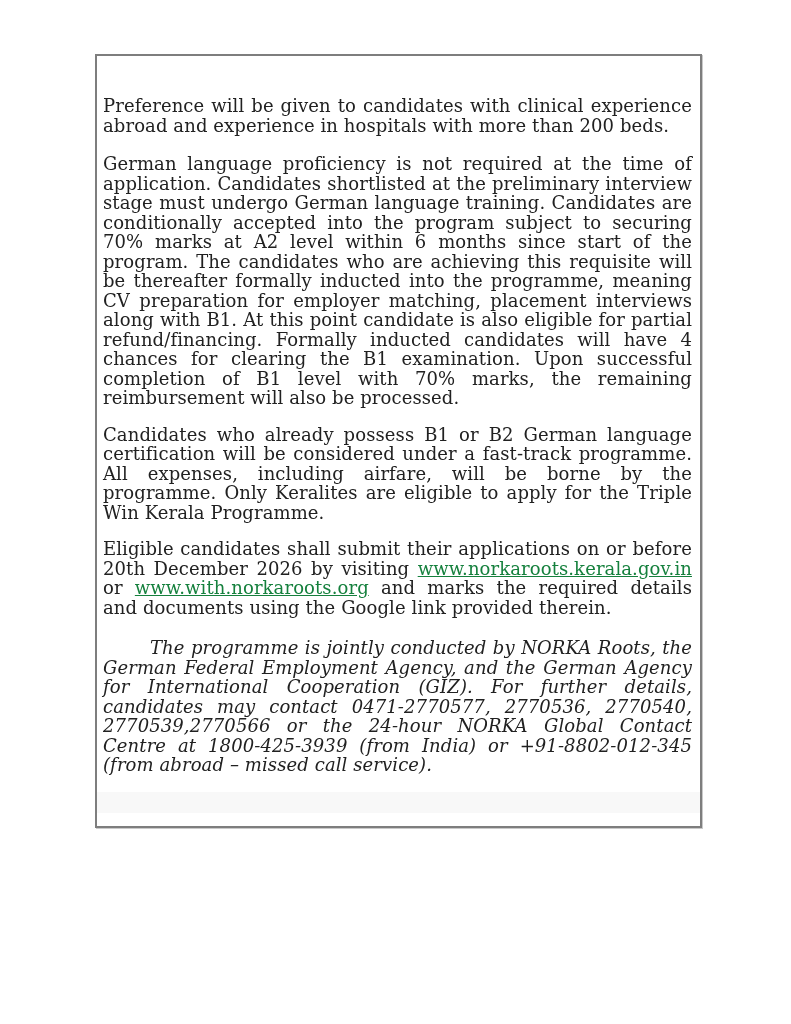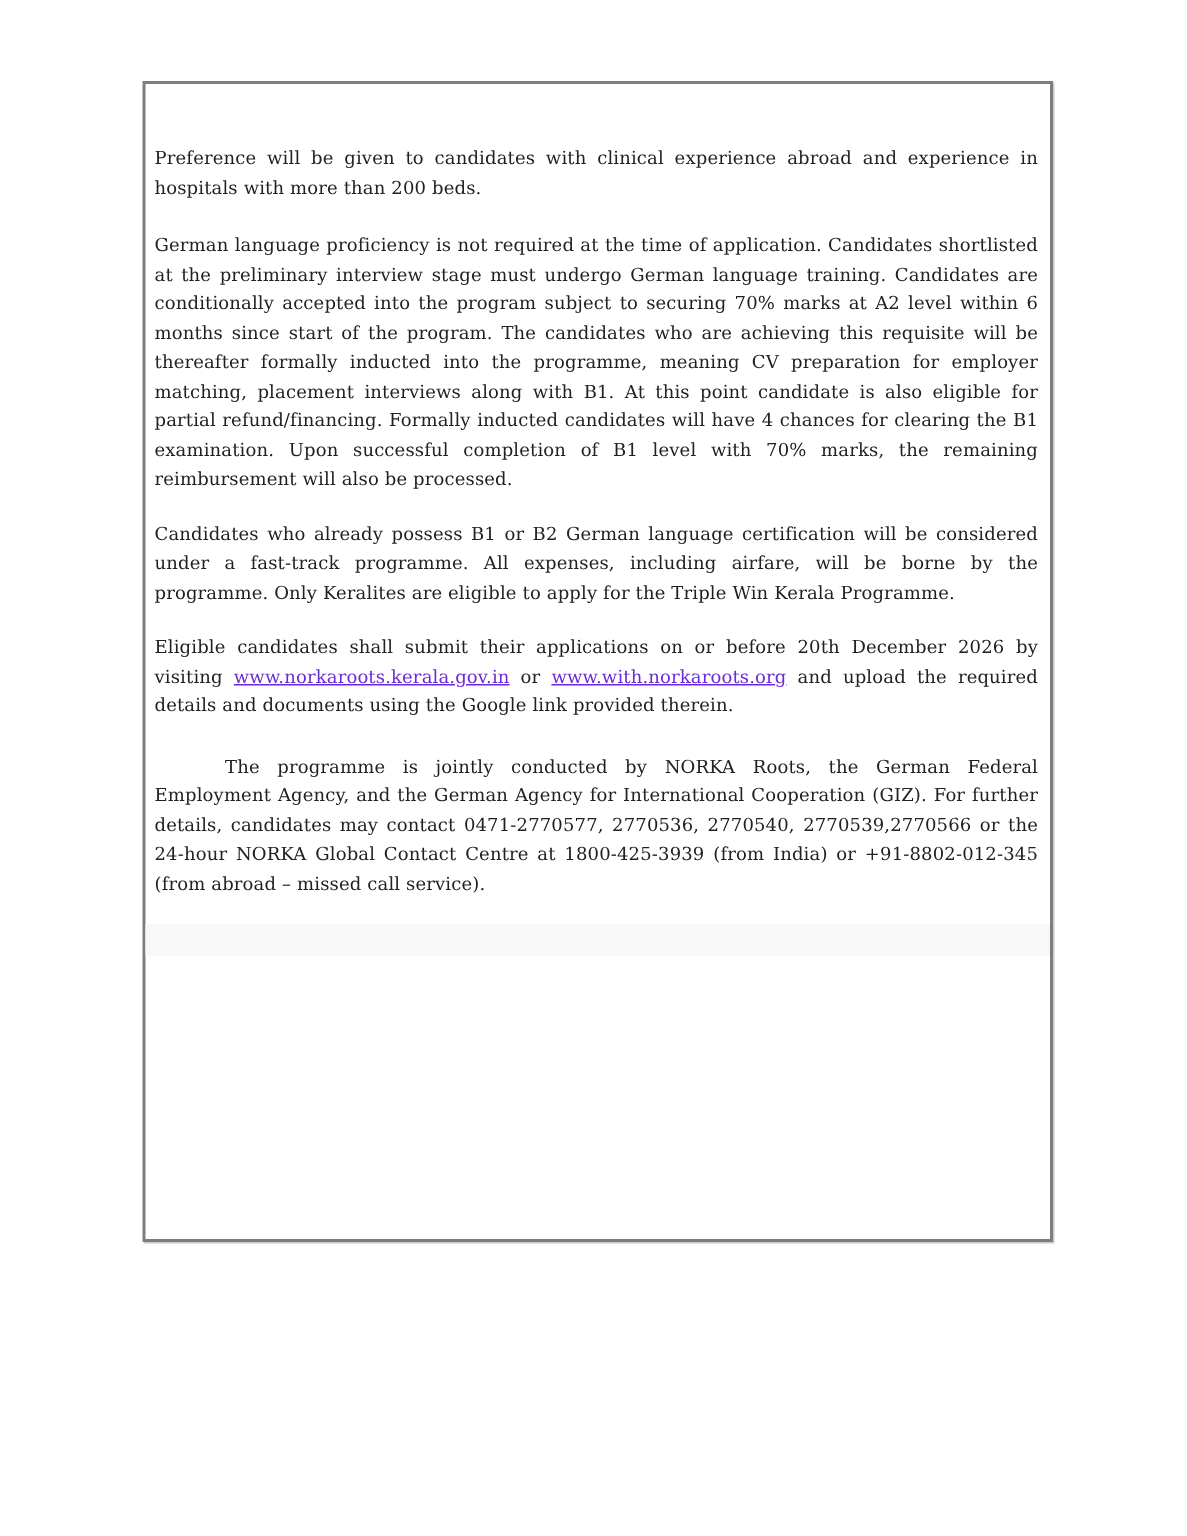--- a/index.html
+++ b/index.html
@@ -22,35 +22,36 @@
     width: 607px;
     height: 774px;
     box-sizing: border-box;
     border: 2px solid #7e7e7e;
     box-shadow: 1px 1px 0 #c9c9c9;
     padding: 40px 8px 0 6px;
     background: #ffffff;
   }
   .para {
     margin: 0 0 17px 0;
-    font-size: 12px;
+    font-size: 18px;
     line-height: 19.5px;
     color: #212121;
     text-align: justify;
     letter-spacing: 0.1px;
   }
   .para-first {
     margin-bottom: 19px;
   }
   .para-last {
     margin-top: 21px;
     text-indent: 47px;
+    font-style: italic;
   }
   .doc-link {
-    color: #6d28d9;
+    color: #15803d;
     text-decoration: underline;
     cursor: pointer;
   }
   .gray-band {
     height: 21px;
     background: #f8f8f8;
     margin: 15px -8px 0 -6px;
   }
 </style>
 </head>
@@ -59,21 +60,21 @@
 <div class="page">
   <div class="doc-frame">
 
     <p class="para para-first">Preference will be given to candidates with clinical experience abroad and experience in hospitals with more than 200 beds.</p>
 
     <p class="para">German language proficiency is not required at the time of application. Candidates shortlisted at the preliminary interview stage must undergo German language training. Candidates are conditionally accepted into the program subject to securing 70% marks at A2 level within 6 months since start of the program. The candidates who are achieving this requisite will be thereafter formally inducted into the programme, meaning CV preparation for employer matching, placement interviews along with B1. At this point candidate is also eligible for partial refund/financing. Formally inducted candidates will have 4 chances for clearing the B1 examination. Upon successful completion of B1 level with 70% marks, the remaining reimbursement will also be processed.</p>
 
     <p class="para">Candidates who already possess B1 or B2 German language certification will be considered under a fast-track programme. All expenses, including airfare, will be borne by the programme. Only Keralites are eligible to apply for the Triple Win Kerala Programme.</p>
 
     <p class="para">
-      <span>Eligible candidates shall submit their applications on or before 20th December 2026 by visiting </span><a class="doc-link">www.norkaroots.kerala.gov.in</a><span> or </span><a class="doc-link">www.with.norkaroots.org</a><span> and upload the required details and documents using the Google link provided therein.</span>
+      <span>Eligible candidates shall submit their applications on or before 20th December 2026 by visiting </span><a class="doc-link">www.norkaroots.kerala.gov.in</a><span> or </span><a class="doc-link">www.with.norkaroots.org</a><span> and marks the required details and documents using the Google link provided therein.</span>
     </p>
 
     <p class="para para-last">The programme is jointly conducted by NORKA Roots, the German Federal Employment Agency, and the German Agency for International Cooperation (GIZ). For further details, candidates may contact 0471-2770577, 2770536, 2770540, 2770539,2770566 or the 24-hour NORKA Global Contact Centre at 1800-425-3939 (from India) or +91-8802-012-345 (from abroad – missed call service).</p>
 
     <div class="gray-band"></div>
 
   </div>
 </div>
 
 </body></html>

